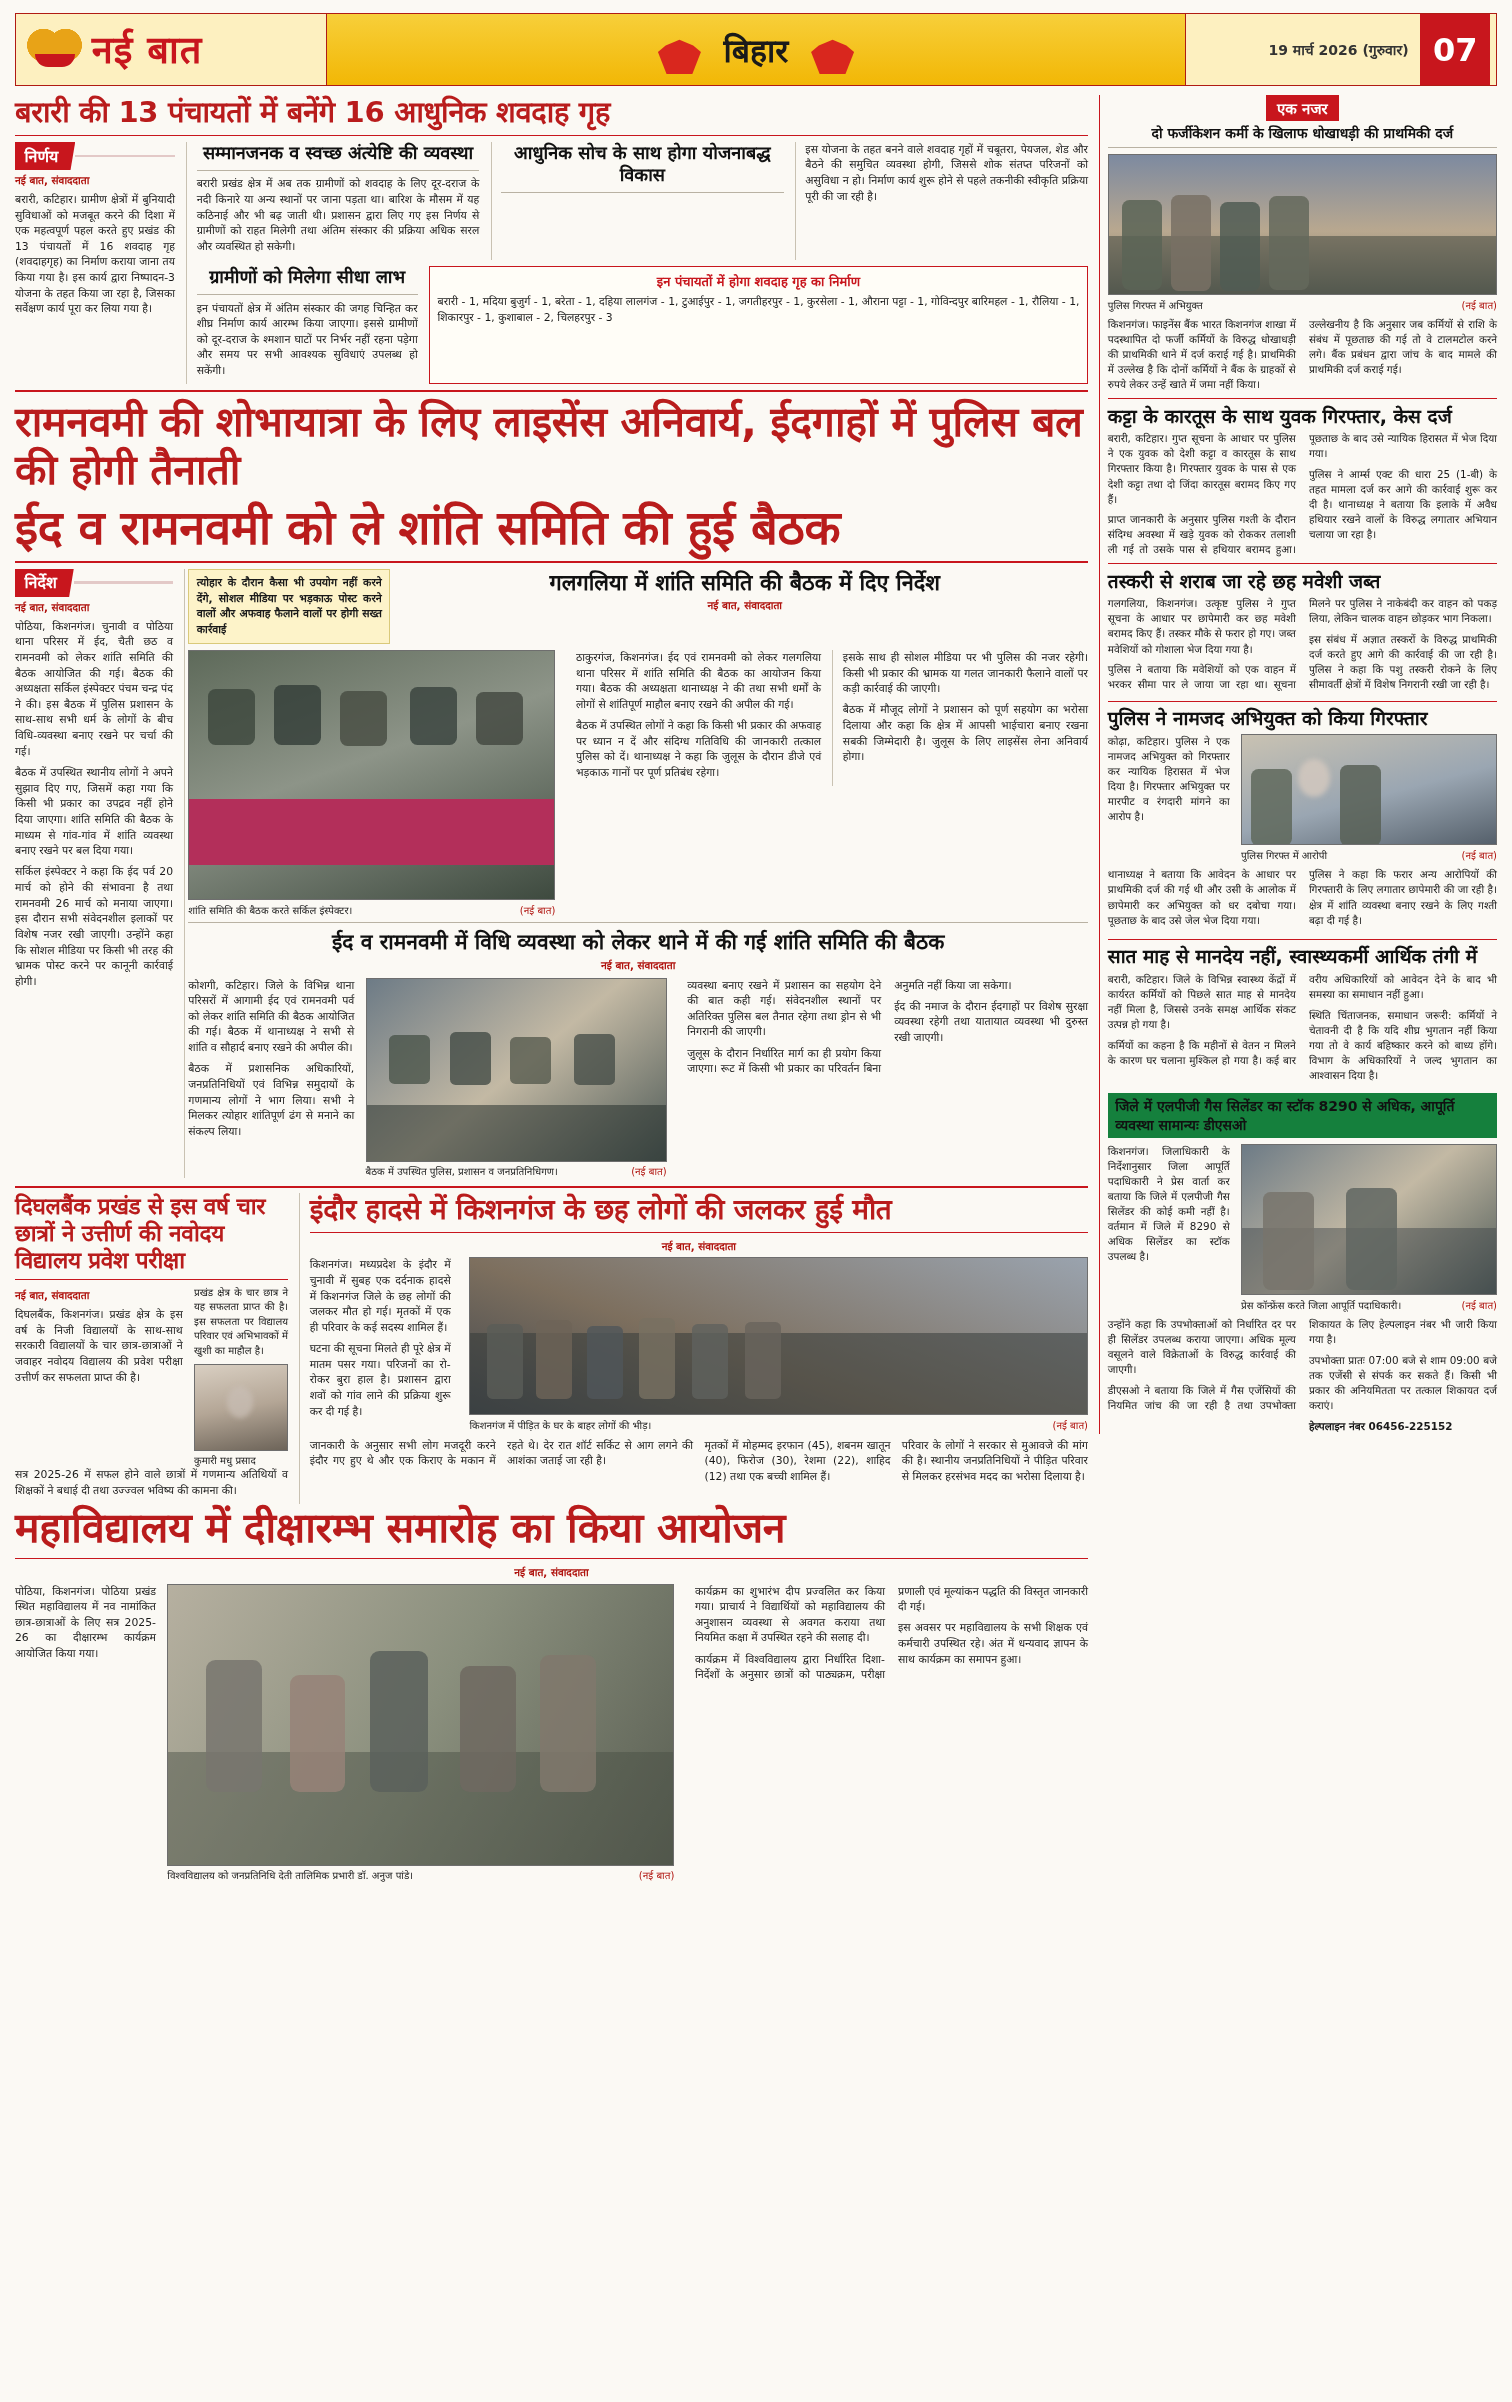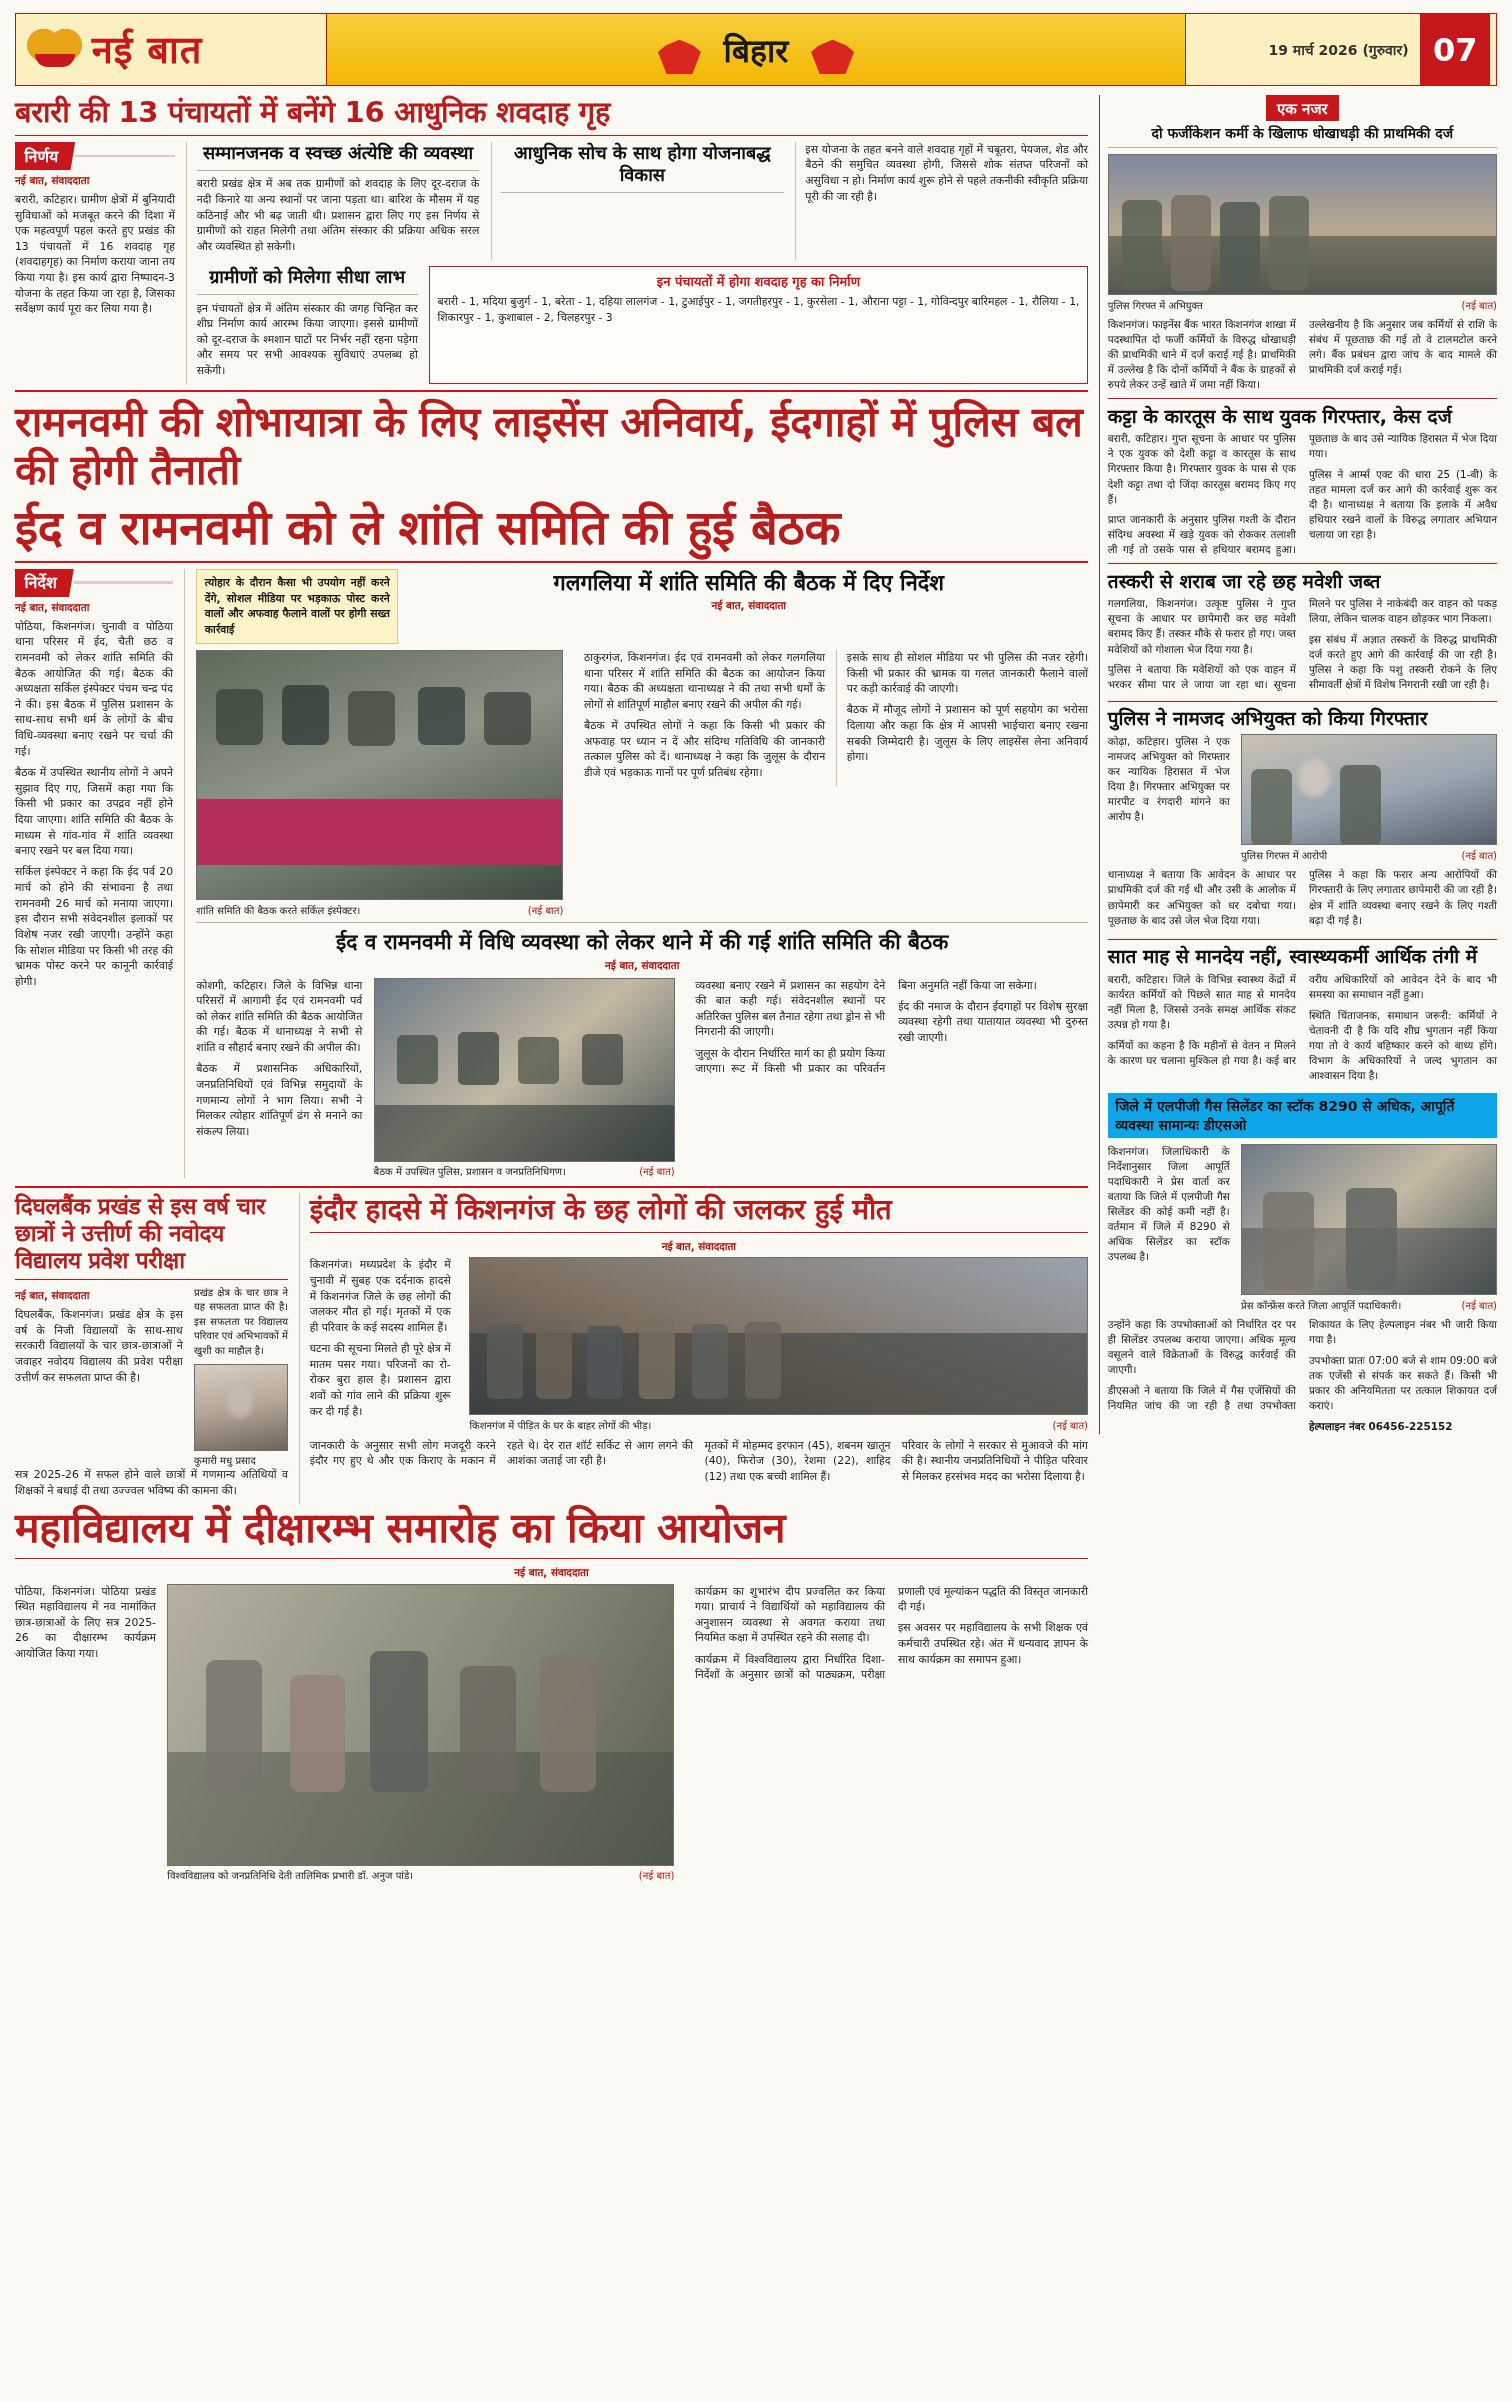--- a/index.html
+++ b/index.html
@@ -187,21 +187,21 @@
     background:#c8161d; color:#fff; font-weight:900; font-size: 15px;
     padding: 2.8px 11.3px; display:inline-block;
   }
   .rail-head {
     font-size: 19px; font-weight: 700; line-height:1.2; margin: 5.6px 0 3.8px;
   }
   .rail-sub { font-size: 14px; font-weight:800; line-height: 1.2;}
   .rail p.t { font-size: 10.4px; }
 
   .ylw-band {
-    background:#0ea5e9; padding: 3.8px 7.5px; font-weight:900; font-size: 14px;
+    background:#15803d; padding: 3.8px 7.5px; font-weight:900; font-size: 14px;
   }
   .ribbon {
     display:flex; align-items:stretch; margin: 7.5px 0 3.8px;
   }
   .ribbon .lbl {
     background:#c8161d; color:#fff; font-weight:900; font-size: 15px;
     padding: 3.8px 15px; display:flex; align-items:center;
   }
   .ribbon .txt {
     background:#f5d400; color:#111; font-weight:800; font-size: 12.2px;
@@ -294,21 +294,21 @@
             <div class="tag-wrap">
               <span class="tag">निर्देश</span>
               <span class="tag-line"></span>
             </div>
             <div class="byline">नई बात, संवाददाता</div>
             <p class="t">पोठिया, किशनगंज। चुनावी व पोठिया थाना परिसर में ईद, चैती छठ व रामनवमी को लेकर शांति समिति की बैठक आयोजित की गई। बैठक की अध्यक्षता सर्किल इंस्पेक्टर पंचम चन्द्र पंद ने की। इस बैठक में पुलिस प्रशासन के साथ-साथ सभी धर्म के लोगों के बीच विधि-व्यवस्था बनाए रखने पर चर्चा की गई।</p>
             <p class="t">बैठक में उपस्थित स्थानीय लोगों ने अपने सुझाव दिए गए, जिसमें कहा गया कि किसी भी प्रकार का उपद्रव नहीं होने दिया जाएगा। शांति समिति की बैठक के माध्यम से गांव-गांव में शांति व्यवस्था बनाए रखने पर बल दिया गया।</p>
             <p class="t">सर्किल इंस्पेक्टर ने कहा कि ईद पर्व 20 मार्च को होने की संभावना है तथा रामनवमी 26 मार्च को मनाया जाएगा। इस दौरान सभी संवेदनशील इलाकों पर विशेष नजर रखी जाएगी। उन्होंने कहा कि सोशल मीडिया पर किसी भी तरह की भ्रामक पोस्ट करने पर कानूनी कार्रवाई होगी।</p>
           </div>
 
-          <div style="flex:1;border-left:0.9px solid #c9c2b2;padding-left:11px">
+          <div style="flex:1;border-left:0.9px solid #c9c2b2;padding-left:3px">
             <div class="flexrow mb6">
               <div style="width:202px" class="box-y">
                 <p class="t" style="font-weight:700;margin:0">त्योहार के दौरान कैसा भी उपयोग नहीं करने देंगे, सोशल मीडिया पर भड़काऊ पोस्ट करने वालों और अफवाह फैलाने वालों पर होगी सख्त कार्रवाई</p>
               </div>
               <div style="flex:1">
                 <div class="subhead center" style="font-size:21.7px">गलगलिया में शांति समिति की बैठक में दिए निर्देश</div>
                 <div class="byline c">नई बात, संवाददाता</div>
               </div>
             </div>
 

